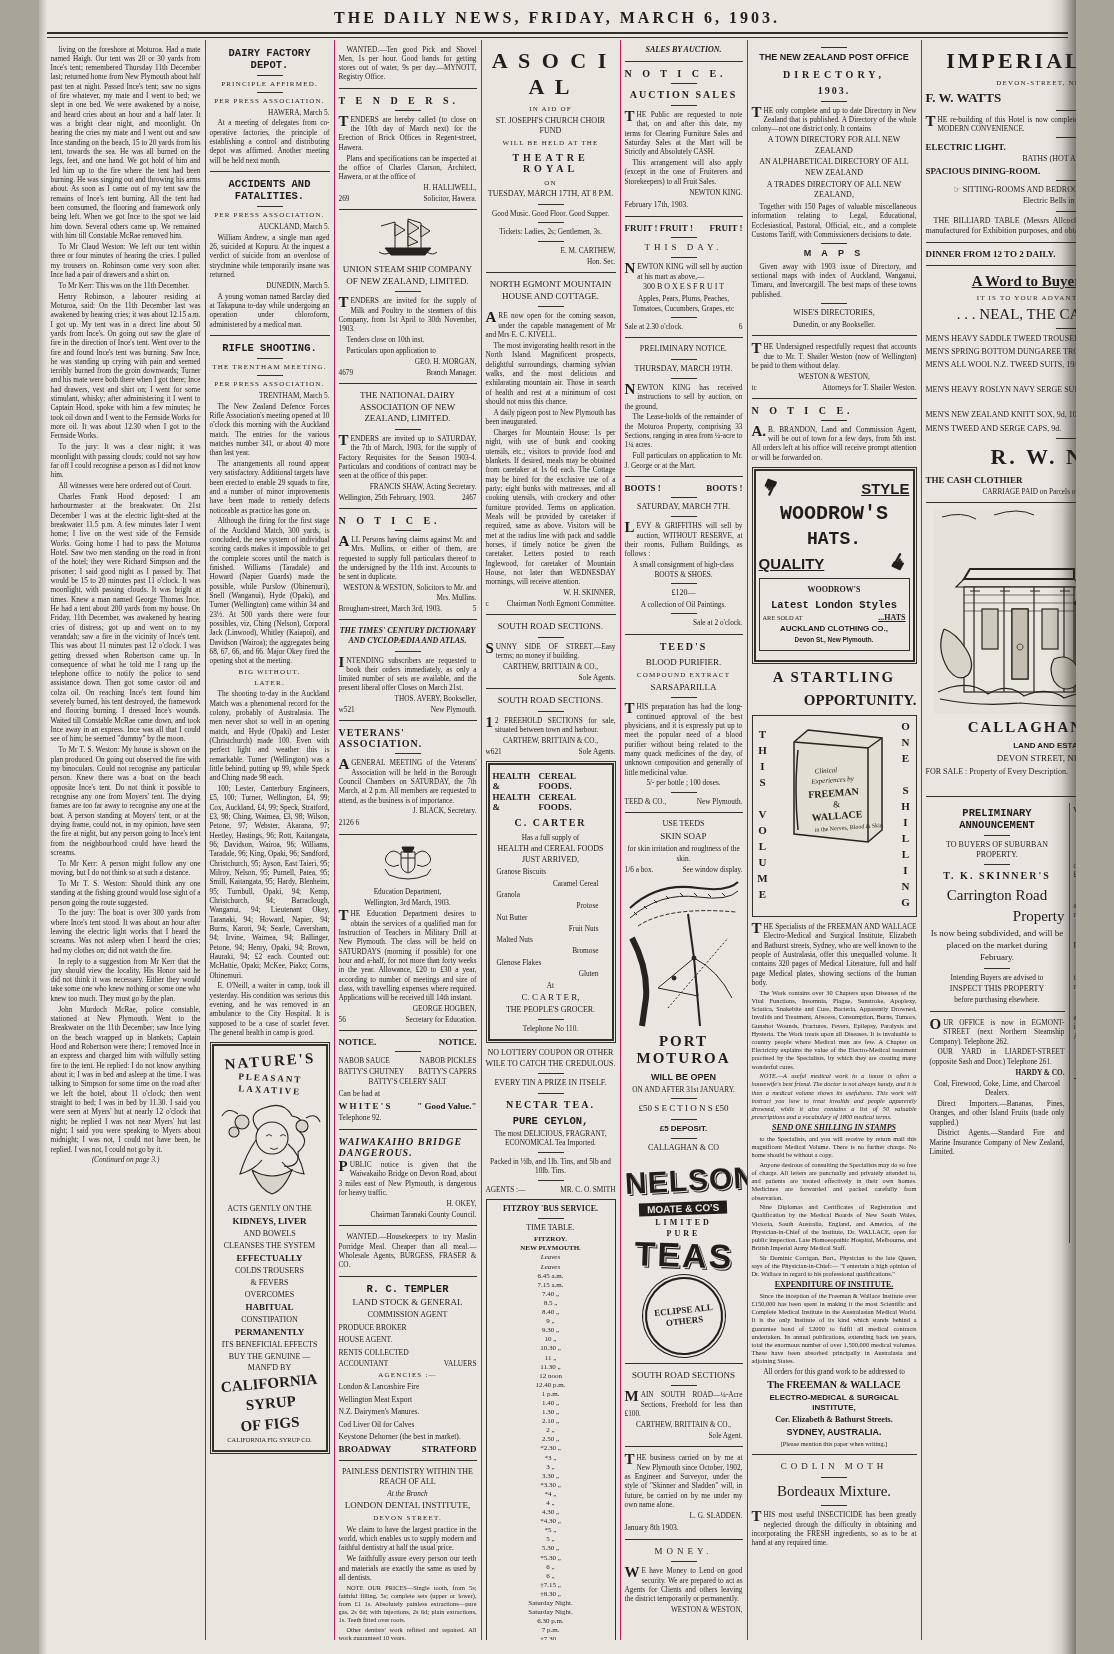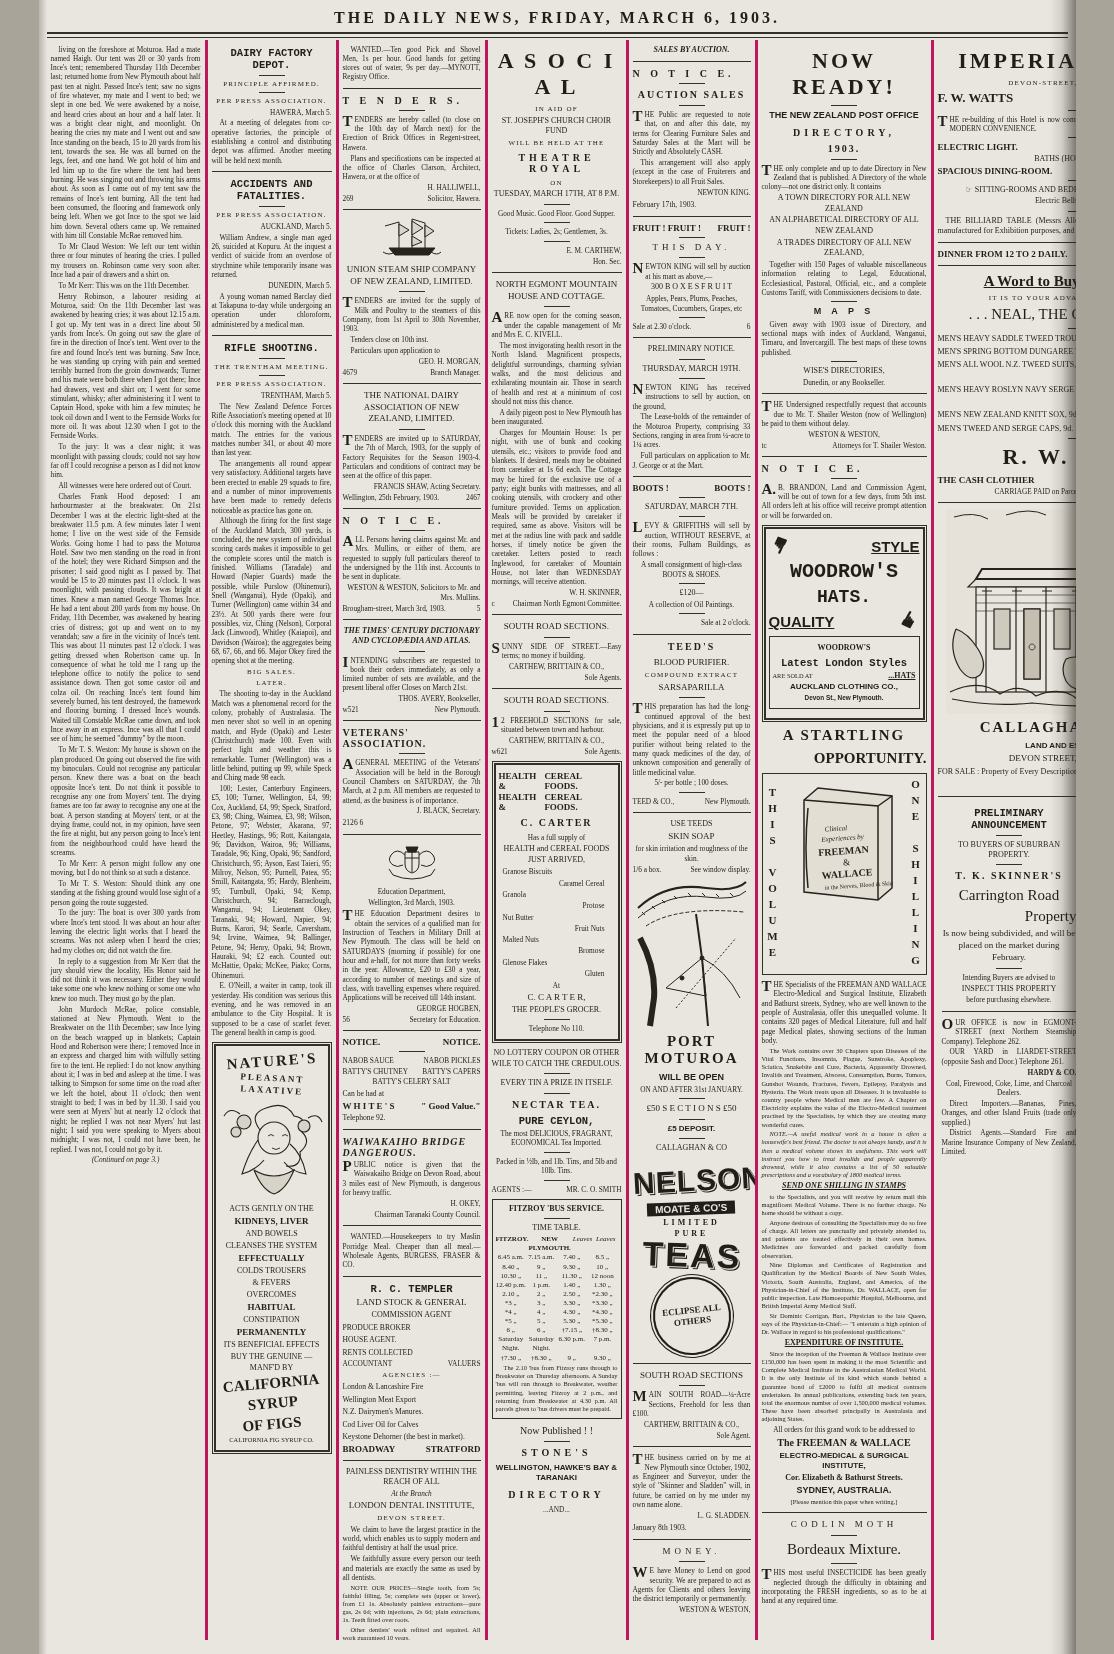--- a/index.html
+++ b/index.html
@@ -5,21 +5,21 @@
   html,body{margin:0;padding:0;background:#a9a49a;}
   .page{position:relative;width:1037px;height:1654px;margin:0 auto;background:#e9e6df;
         font-family:"Liberation Serif",serif;color:#211e1a;overflow:hidden;}
   .page::after{content:"";position:absolute;top:0;right:0;width:26px;height:100%;pointer-events:none;
         background:linear-gradient(to left,rgba(40,35,28,.55),rgba(40,35,28,.12) 55%,transparent);}
   .page::before{content:"";position:absolute;left:0;top:0;width:8px;height:100%;pointer-events:none;
         background:linear-gradient(to right,rgba(40,35,28,.25),transparent);}
   .masthead{text-align:center;font-size:16px;font-weight:bold;letter-spacing:3px;padding-top:9px;}
   .mastrule{margin:5px 8px 0 8px;border-top:2px solid #33302a;border-bottom:1px solid #33302a;height:3px;}
   .cols{display:flex;align-items:stretch;margin:2px 8px 0 8px;height:1600px;}
-  .col{overflow:hidden;padding:3px 4px 0 4px;border-right:3px solid #be185d;}
+  .col{overflow:hidden;padding:3px 4px 0 4px;border-right:1px solid #be185d;}
   .col:last-child{border-right:none;}
   .p,.pd{font-size:7.3px;line-height:1.28;text-align:justify;margin:1.5px 0;}
   .p{text-indent:8px;}
   .pd{text-indent:0;}
   .pd::first-letter{float:left;font-size:15px;line-height:11px;padding:1px 2px 0 0;font-weight:bold;}
   .c{font-size:7.3px;line-height:1.3;text-align:center;margin:1.5px 0;}
   .r{font-size:7.3px;line-height:1.3;text-align:right;margin:1.5px 0;}
   .l{font-size:7.6px;line-height:1.45;text-align:left;margin:1.5px 0;}
   .sc{font-size:7px;text-align:center;letter-spacing:1.2px;margin:2.5px 0;}
   .h{font-size:10px;font-weight:bold;text-align:left;letter-spacing:1px;margin:4px 0 2px 0;}
@@ -31,21 +31,21 @@
   .sans{font-family:"Liberation Sans",sans-serif;}
   .xl{font-size:22px;letter-spacing:3px;}.lg{font-size:10px;}.md{font-size:9px;}
   .md2{font-size:15px;}.sm{font-size:8px;}.tiny{font-size:6.4px;}
   .ls{letter-spacing:4px;}
   .pair{display:flex;justify-content:space-between;font-size:7.3px;margin:1.5px 0;align-items:baseline;}
   .pair.big{font-size:13px;font-weight:bold;}
   .pair.md{font-size:9px;font-weight:bold;}
   .box{border:1px solid #33302a;padding:4px 3px;margin:5px 0;}
   .box.heavy{border-width:2px;box-shadow:0 0 0 1px #e9e6df,0 0 0 2px #33302a;margin:7px 2px;}
   .tblwrap{border:1px solid #33302a;padding:3px;margin:5px 0;}
-  .tbl{display:grid;grid-template-columns:1fr 1fr 1fr 1fr;font-size:7px;line-height:1.3;text-align:center;}
+  .tbl{display:grid;grid-template-columns:1fr;font-size:7px;line-height:1.3;text-align:center;}
   .stag div{font-size:7.3px;line-height:1.55;}
   .stag div:nth-child(even){text-align:right;padding-right:10px;}
   .stag div:nth-child(odd){text-align:left;padding-left:4px;}
   .cols2{display:flex;margin-top:2px;}
   .cols2>div{flex:1;min-width:0;padding:0 4px;}
   .cols2>div:first-child{border-right:1px solid #555047;}
   .bookbox{display:flex;border:1px solid #33302a;padding:4px;margin:5px 0;align-items:stretch;justify-content:space-between;}
   .vert{writing-mode:vertical-rl;text-orientation:upright;font-weight:bold;font-size:11px;letter-spacing:4px;text-align:center;}
   .imgblk{display:flex;justify-content:center;margin:4px 0;}
   .nelson{position:relative;margin:6px 0;padding:4px 0 2px 0;text-align:center;}
@@ -106,21 +106,21 @@
         <div class="hr2"></div>
         <div class="hs">RIFLE SHOOTING.</div>
         <div class="rule"></div>
         <div class="sc">THE TRENTHAM MEETING.</div>
         <div class="rule"></div>
         <div class="sc">PER PRESS ASSOCIATION.</div>
         <div class="r">TRENTHAM, March 5.</div>
         <div class="p">The New Zealand Defence Forces Rifle Association's meeting opened at 10 o'clock this morning with the Auckland match. The entries for the various matches number 341, or about 40 more than last year.</div>
         <div class="p">The arrangements all round appear very satisfactory. Additional targets have been erected to enable 29 squads to fire, and a number of minor improvements have been made to remedy defects noticeable as practice has gone on.</div>
         <div class="p">Although the firing for the first stage of the Auckland Match, 300 yards, is concluded, the new system of individual scoring cards makes it impossible to get the complete scores until the match is finished. Williams (Taradale) and Howard (Napier Guards) made the possible, while Purslow (Ohinemuri), Snell (Wanganui), Hyde (Opaki), and Turner (Wellington) came within 34 and 23½. At 500 yards there were four possibles, viz, Ching (Nelson), Corporal Jack (Linwood), Whitley (Kaiapoi), and Davidson (Wairoa); the aggregates being 68, 67, 66, and 66. Major Okey fired the opening shot at the meeting.</div>
-        <div class="sc">BIG SALES.</div>
+        <div class="sc">BIG WITHOUT.</div>
         <div class="sc">LATER.</div>
         <div class="p">The shooting to-day in the Auckland Match was a phenomenal record for the colony, probably of Australasia. The men never shot so well in an opening match, and Hyde (Opaki) and Lester (Christchurch) made 100. Even with perfect light and weather this is remarkable. Turner (Wellington) was a little behind, putting up 99, while Speck and Ching made 98 each.</div>
         <div class="p">100; Lester, Canterbury Engineers, £5, 100; Turner, Wellington, £4, 99; Cox, Auckland, £4, 99; Speck, Stratford, £3, 98; Ching, Waimea, £3, 98; Wilson, Petone, 97; Webster, Akarana, 97; Heetley, Hastings, 96; Rott, Kaitangata, 96; Davidson, Wairoa, 96; Williams, Taradale, 96; King, Opaki, 96; Sandford, Christchurch, 95; Ayson, East Taieri, 95; Milroy, Nelson, 95; Purnell, Patea, 95; Smill, Kaitangata, 95; Hardy, Blenheim, 95; Turnbull, Opaki, 94; Kemp, Christchurch, 94; Barraclough, Wanganui, 94; Lieutenant Okey, Taranaki, 94; Howard, Napier, 94; Burns, Karori, 94; Searle, Caversham, 94; Irvine, Waimea, 94; Ballinger, Petone, 94; Henry, Opaki, 94; Brown, Hauraki, 94; £2 each. Counted out: McHattie, Opaki; McKee, Piako; Corns, Ohinemuri.</div>
         <div class="p">E. O'Neill, a waiter in camp, took ill yesterday. His condition was serious this evening, and he was removed in an ambulance to the City Hospital. It is supposed to be a case of scarlet fever. The general health in camp is good.</div>
         <div class="box heavy">
           <div class="c b md2" style="transform: rotate(-4deg); letter-spacing: 2px;">NATURE'S</div>
           <div class="c b md" style="transform: rotate(3deg); letter-spacing: 2px;">PLEASANT LAXATIVE</div>
           <div class="imgblk">
             <svg width="104" height="100" viewBox="0 0 104 100">
               <g stroke="#26231e" fill="none" stroke-width="1.1">
@@ -574,21 +574,20 @@
         <div class="pd">THE business carried on by me at New Plymouth since October, 1902, as Engineer and Surveyor, under the style of "Skinner and Sladden" will, in future, be carried on by me under my own name alone.</div>
         <div class="r">L. G. SLADDEN.</div>
         <div class="l">January 8th 1903.</div>
         <div class="hr2"></div>
         <div class="c md ls">MONEY.</div>
         <div class="rule"></div>
         <div class="pd">WE have Money to Lend on good security. We are prepared to act as Agents for Clients and others leaving the district temporarily or permanently.</div>
         <div class="r">WESTON &amp; WESTON,</div>
       </div>
       <div class="col" style="width: 165px; flex: 0 0 165px;">
-        <div class="d1 xl">NOW READY!</div>
         <div class="rule"></div>
         <div class="c sans b md">THE NEW ZEALAND POST OFFICE</div>
         <div class="d1 lg ls">DIRECTORY,</div>
         <div class="d1 lg">1903.</div>
         <div class="rule"></div>
         <div class="pd">THE only complete and up to date Directory in New Zealand that is published. A Directory of the whole colony—not one district only. It contains</div>
         <div class="c sm">A TOWN DIRECTORY FOR ALL NEW ZEALAND</div>
         <div class="c sm">AN ALPHABETICAL DIRECTORY OF ALL NEW ZEALAND</div>
         <div class="c sm">A TRADES DIRECTORY OF ALL NEW ZEALAND,</div>
         <div class="p">Together with 150 Pages of valuable miscellaneous information relating to Legal, Educational, Ecclesiastical, Pastoral, Official, etc., and a complete Customs Tariff, with Commissioners decisions to date.</div>

